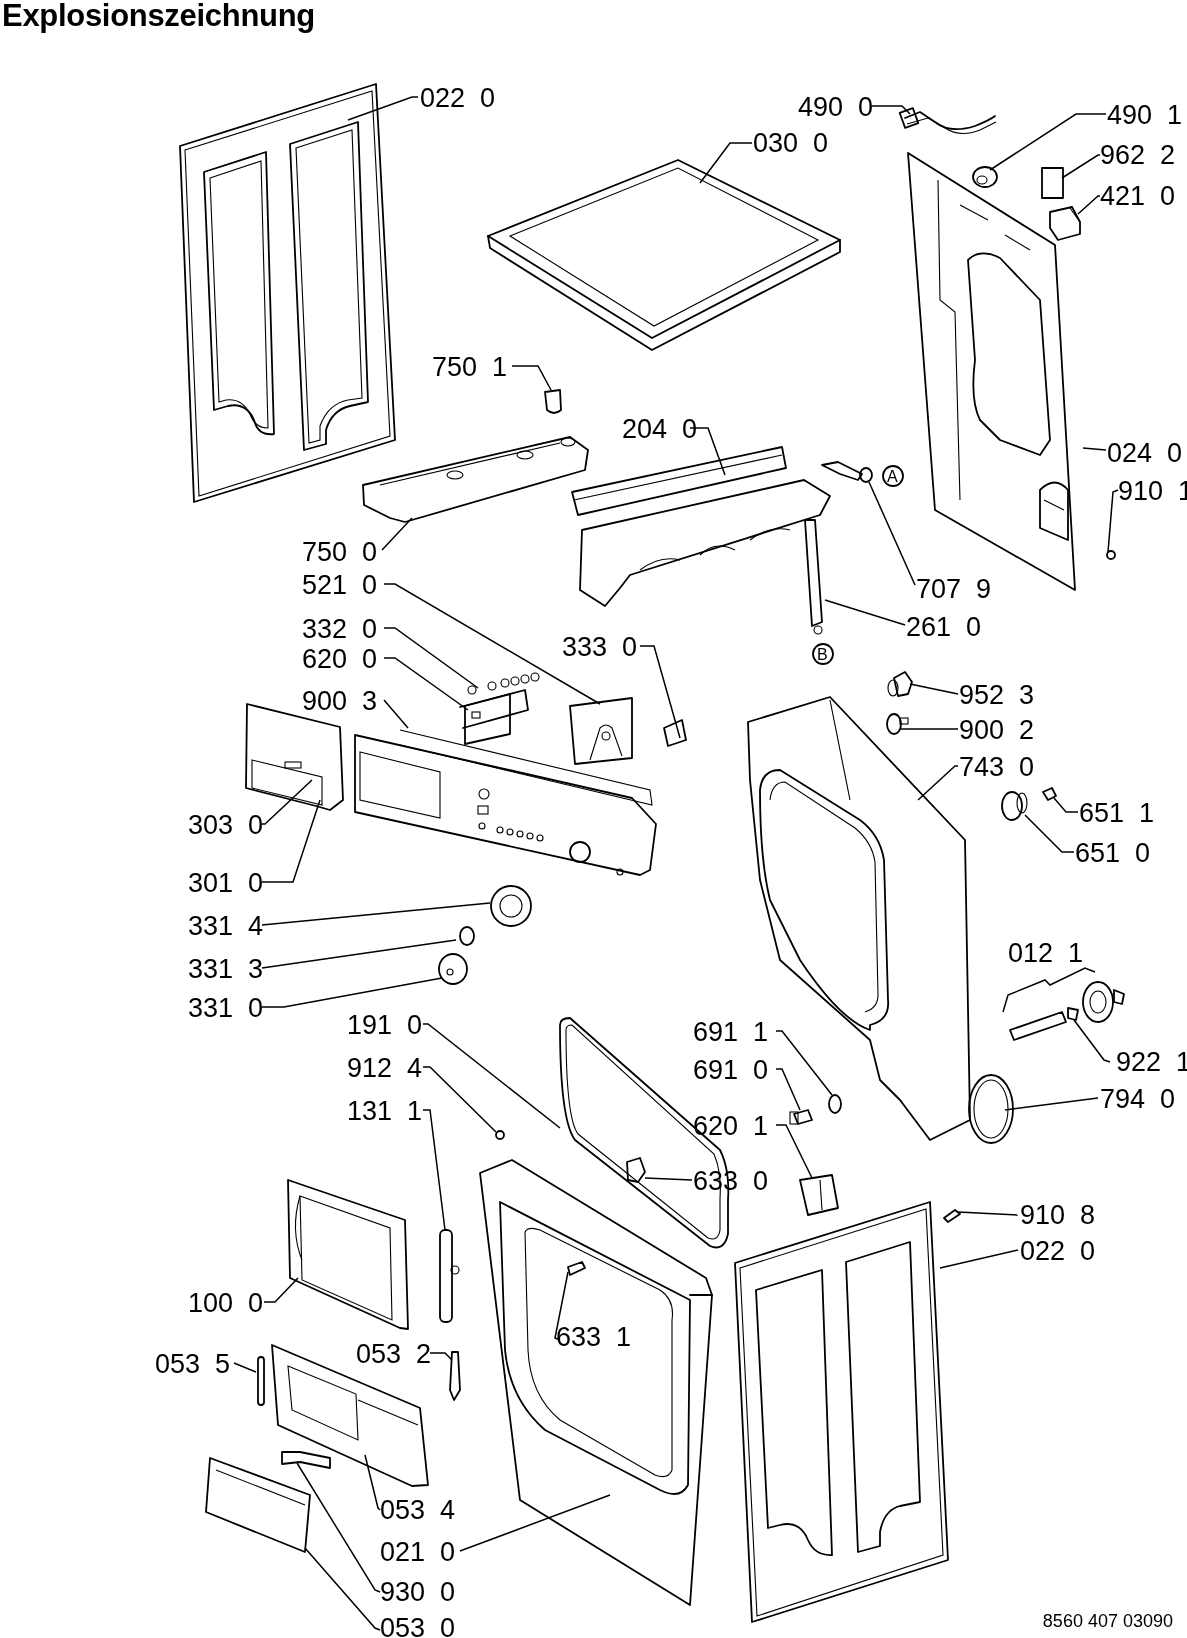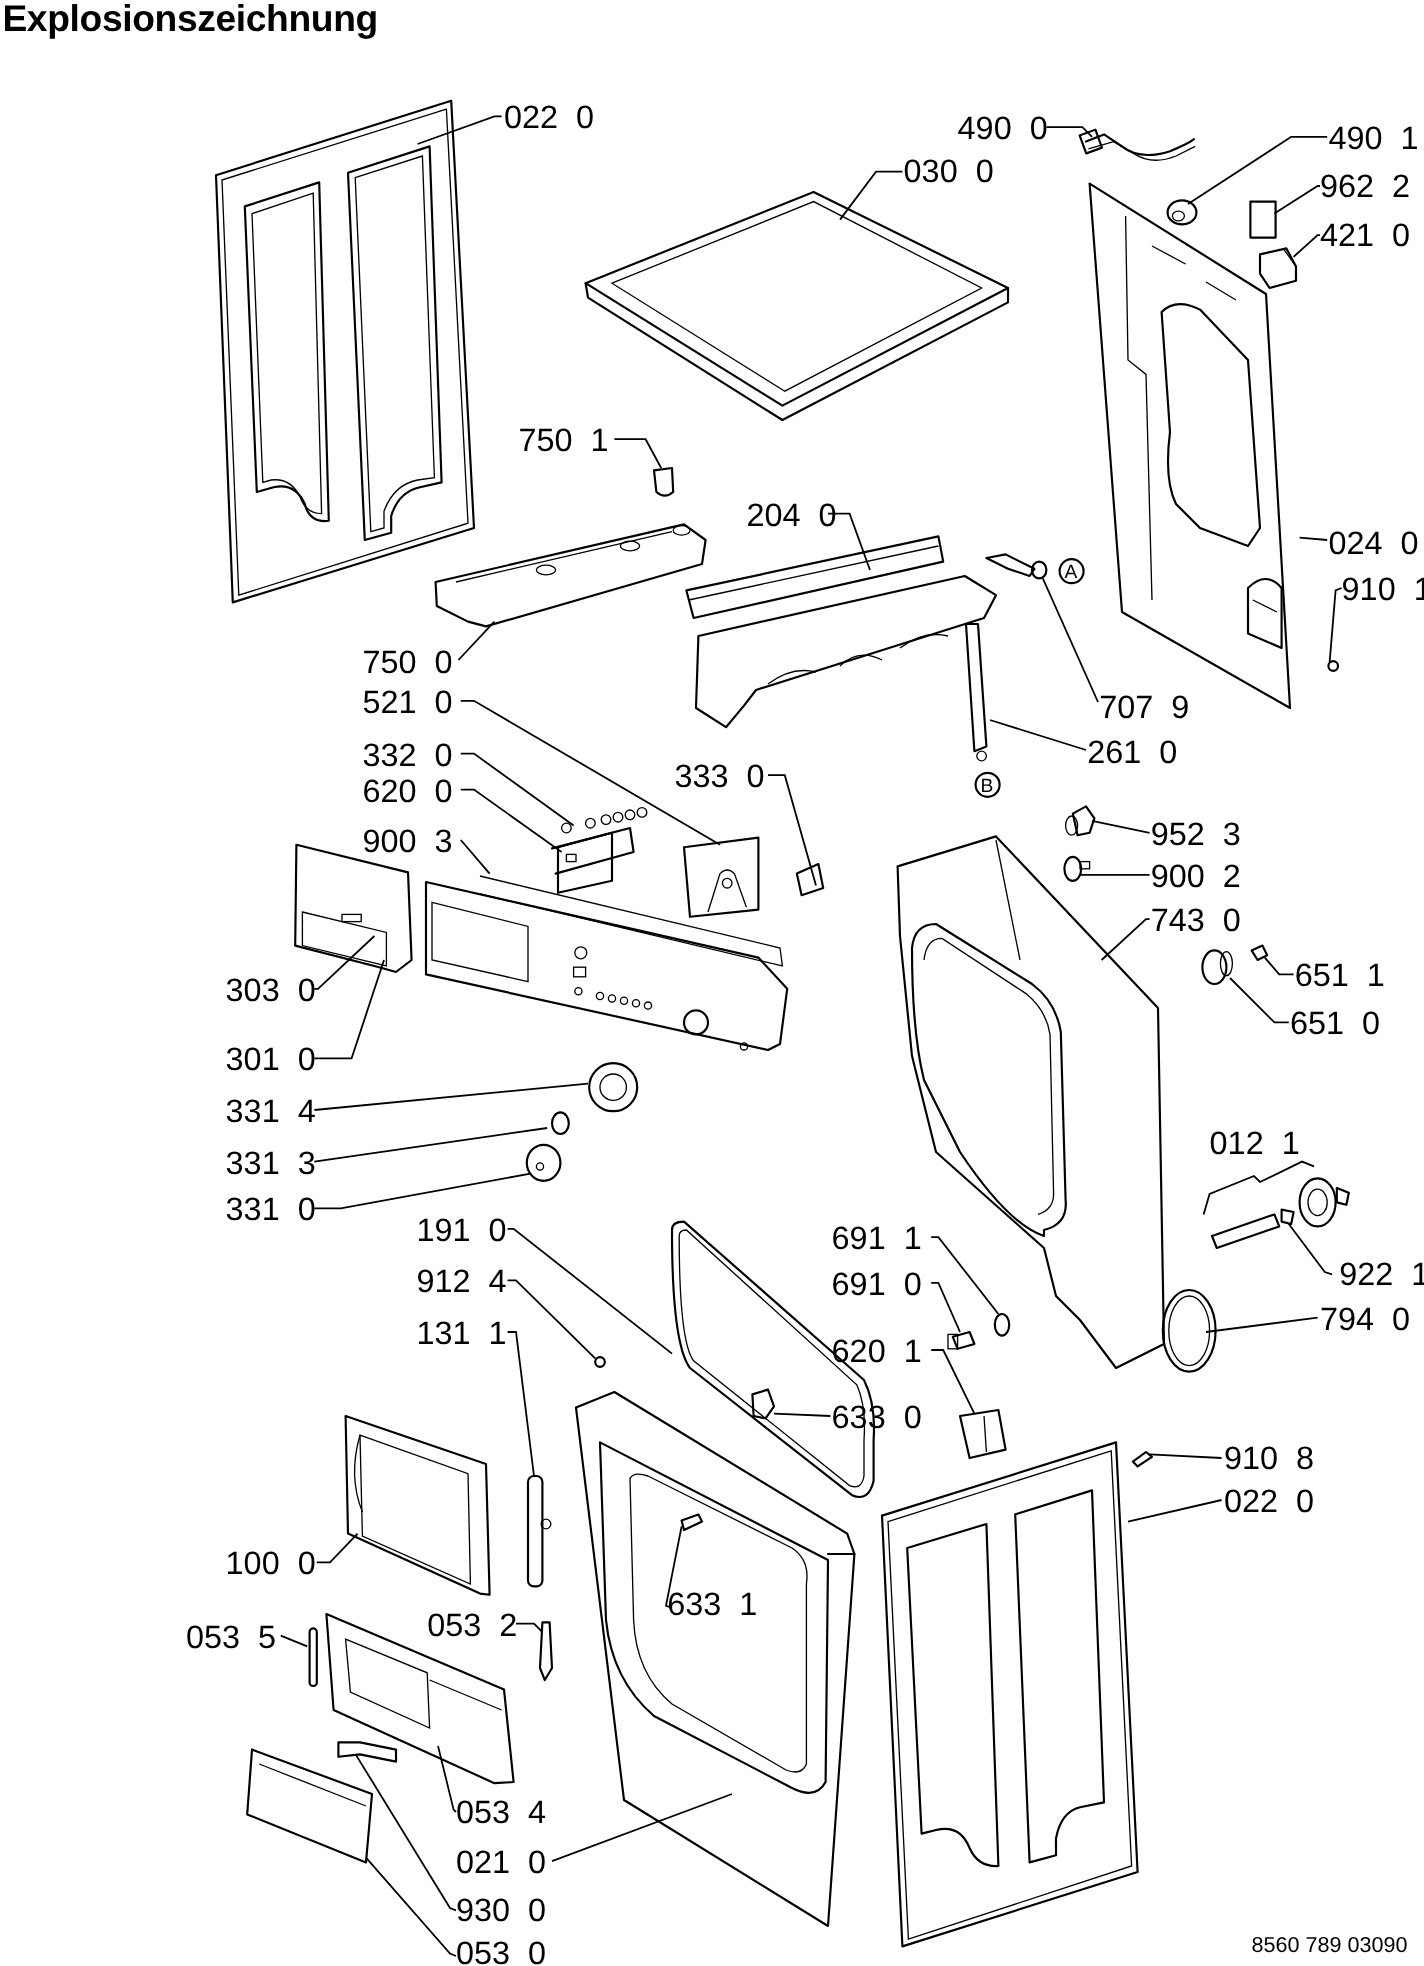--- a/index.html
+++ b/index.html
@@ -362,13 +362,13 @@
   <polyline class="leader" points="297,1463 375,1590 380,1592"></polyline>
   <text class="lbl" x="380" y="1601" xml:space="preserve" style="white-space: pre;">930  0</text>
   <g>
     <polygon class="part" points="210,1458 310,1495 305,1552 206,1512"></polygon>
     <polyline class="part-thin" points="216,1470 305,1505 M216,1480 304,1515 M215,1490 303,1525 M214,1500 302,1535 M213,1510 300,1545"></polyline>
   </g>
   <polyline class="leader" points="305,1548 375,1628 380,1630"></polyline>
   <text class="lbl" x="380" y="1637" xml:space="preserve" style="white-space: pre;">053  0</text>
 </svg>
 
-<div class="docnum">8560 789 03090</div>
+<div class="docnum">8560 407 03090</div>
 
 </body></html>

